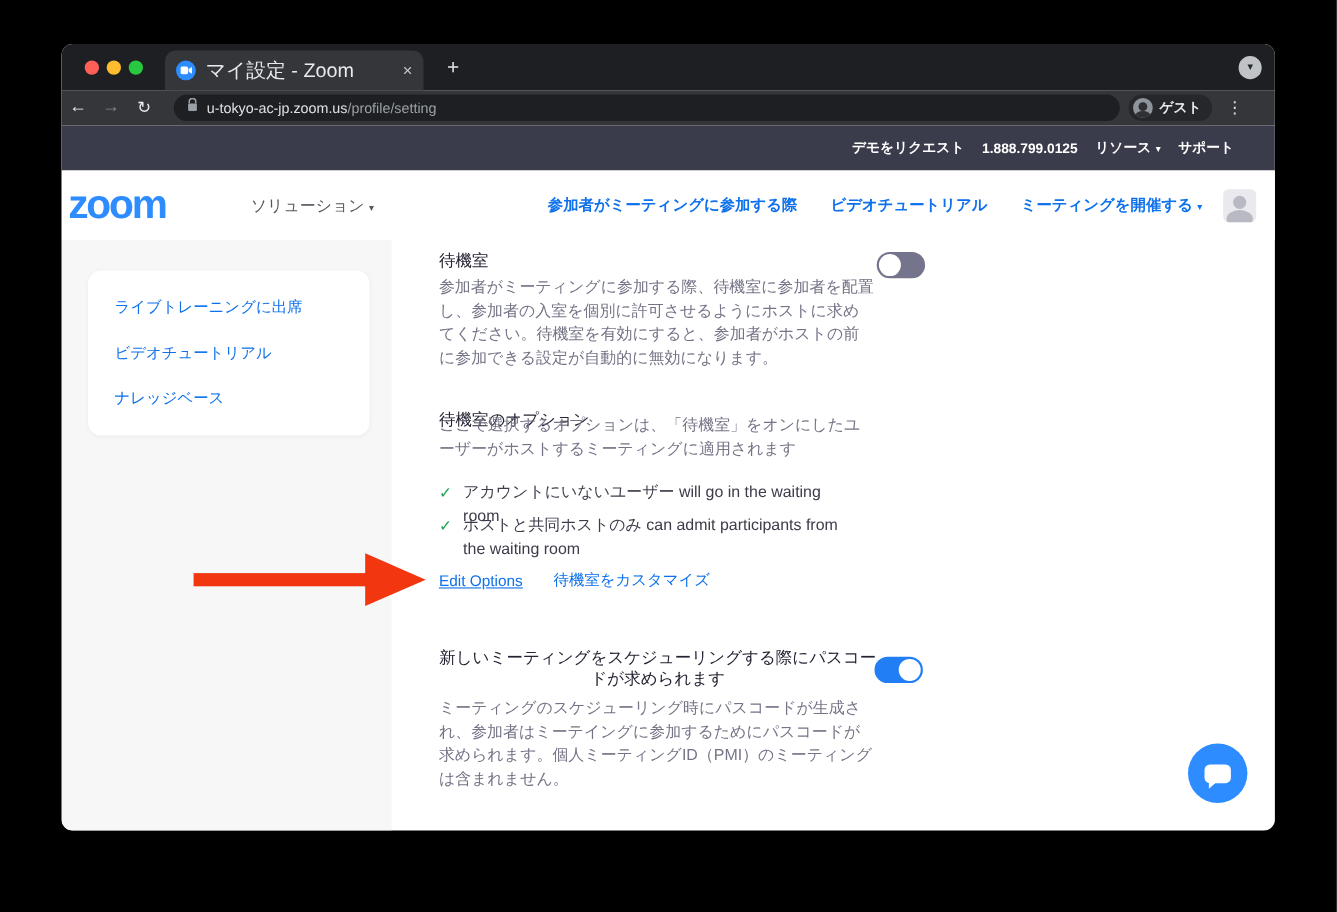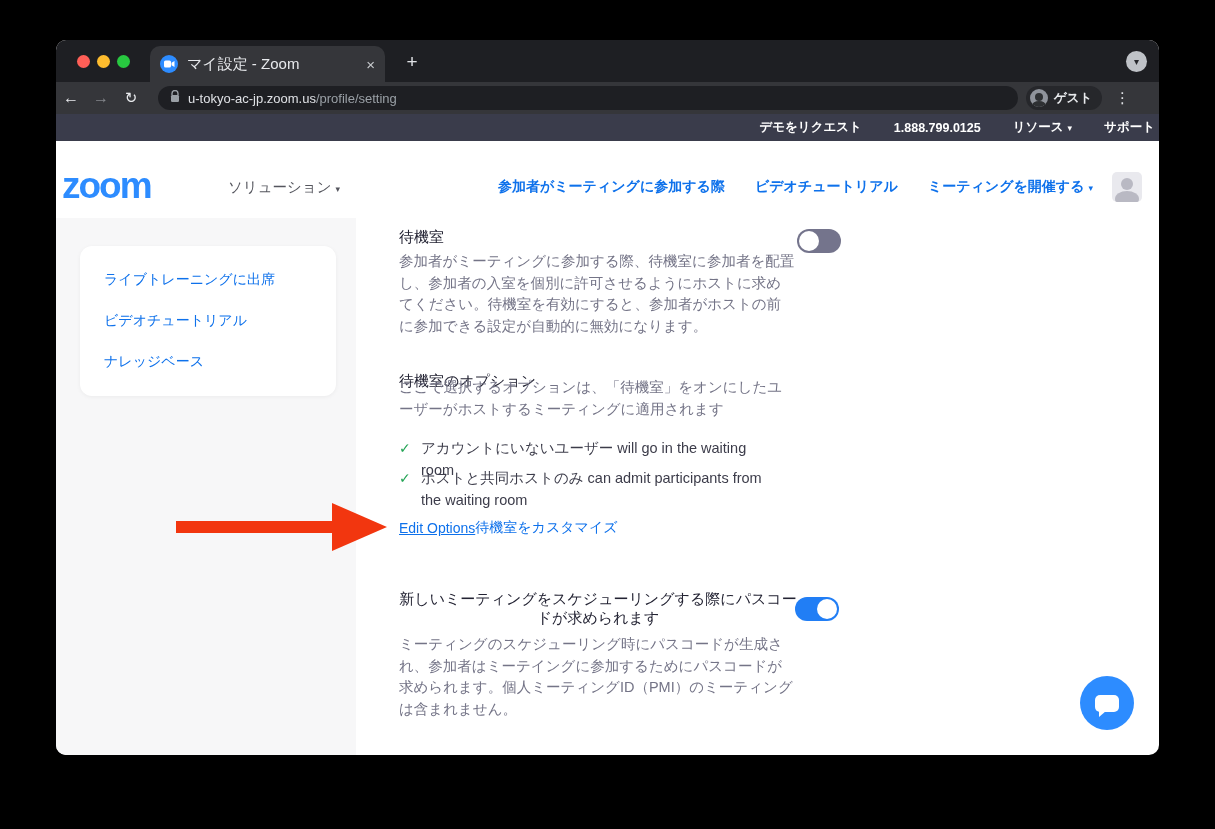--- a/index.html
+++ b/index.html
@@ -11,21 +11,21 @@
   
   .tabstrip{position:absolute;left:0;top:0;width:100%;height:42px;background:#1e1f23;}
   .tl{position:absolute;top:15px;width:13px;height:13px;border-radius:50%;}
   .tl.red{left:21px;background:#ff5f57;}
   .tl.yellow{left:41px;background:#febc2e;}
   .tl.green{left:61px;background:#28c840;}
   .tab{position:absolute;left:94px;top:6px;width:235px;height:36px;background:#35363a;
        border-radius:10px 10px 0 0;display:flex;align-items:center;padding:0 10px;}
   .favicon{width:18px;height:18px;border-radius:50%;background:#2d8cff;display:flex;
            align-items:center;justify-content:center;flex:none;margin-right:9px;}
-  .tab-title{color:#e8eaed;font-size:15px;white-space:nowrap;overflow:hidden;flex:1;}
+  .tab-title{color:#e8eaed;font-size:18px;white-space:nowrap;overflow:hidden;flex:1;}
   .tab-close{color:#c7cacd;font-size:15px;margin-left:8px;cursor:default;}
   .newtab{position:absolute;left:344px;top:10px;color:#dfe1e5;font-size:19px;line-height:24px;
           width:24px;text-align:center;}
   .tab-chevron{position:absolute;right:12px;top:11px;width:21px;height:21px;border-radius:50%;
           background:#bfc2c7;color:#26272b;font-size:10px;display:flex;align-items:center;justify-content:center;}
 
   
   .toolbar{position:absolute;left:0;top:42px;width:100%;height:32px;background:#35363a;
            display:flex;align-items:center;}
   .navbtn{width:30px;text-align:center;font-size:16px;color:#e8eaed;flex:none;}
@@ -38,22 +38,22 @@
   .guestpill{margin-left:8px;height:24px;background:#26272b;border-radius:12px;display:flex;
              align-items:center;padding:0 10px 0 4px;font-weight:bold;}
   .guestpill .glabel{color:#e8eaed;font-size:12.5px;margin-left:6px;}
   .avatar-circ{width:18px;height:18px;border-radius:50%;overflow:hidden;background:#8f939b;
                position:relative;flex:none;}
   .avatar-circ .head{position:absolute;left:5px;top:3.5px;width:8px;height:8px;border-radius:50%;background:#2e3033;}
   .avatar-circ .body{position:absolute;left:2px;top:12px;width:14px;height:9px;border-radius:50%;background:#2e3033;}
   .menu-dots{margin-left:10px;color:#dfe1e5;font-size:15px;letter-spacing:0;width:20px;text-align:center;}
 
   
-  .topnav{position:absolute;left:0;top:74px;width:100%;height:27px;background:#3a3c4b;
-          display:flex;align-items:center;justify-content:flex-end;gap:32px;padding-right:4px;}
+  .topnav{position:absolute;left:0;top:74px;width:100%;height:41px;background:#3a3c4b;
+          display:flex;align-items:center;justify-content:flex-end;gap:16px;padding-right:37px;}
   .topnav .item{color:#fff;font-size:12.5px;font-weight:600;white-space:nowrap;}
   .caret{font-size:9px;margin-left:4px;}
 
   
   .siteheader{position:absolute;left:0;top:115px;width:100%;height:63px;background:#fff;}
   .logo{position:absolute;left:6px;top:9px;font-size:37px;font-weight:800;color:#2d8cff;
         letter-spacing:-2px;line-height:44px;}
   .solutions{position:absolute;left:172px;top:23px;font-size:14.5px;color:#55565e;font-weight:500;}
   .hdr-links{position:absolute;right:66px;top:0;height:63px;display:flex;align-items:center;gap:30px;}
   .hdr-link{color:#0e71eb;font-size:14px;font-weight:700;white-space:nowrap;}
@@ -73,21 +73,21 @@
   .toggle{position:absolute;width:44px;height:24px;border-radius:12px;}
   .toggle .knob{position:absolute;top:2px;width:20px;height:20px;border-radius:50%;background:#fff;}
   .toggle.off{background:#74748c;}
   .toggle.off .knob{left:2px;}
   .toggle.on{background:#217ef5;}
   .toggle.on .knob{right:2px;}
 
   .checkitem{position:absolute;width:382px;font-size:14.5px;color:#3c3c4a;line-height:22px;padding-left:22px;}
   .checkmark{position:absolute;left:0;top:0;color:#23a455;font-size:14px;}
 
-  .linkrow{position:absolute;display:flex;gap:0;align-items:center;}
+  .linkrow{position:absolute;display:flex;gap:28px;align-items:center;}
   .edit-link{color:#0e71eb;font-size:14px;text-decoration:underline;}
   .custom-link{color:#0e71eb;font-size:14px;}
 
   
   .arrow-shaft{position:absolute;left:120px;top:481px;width:158px;height:12px;background:#f2360f;}
   .arrow-head{position:absolute;left:276px;top:463px;width:0;height:0;
               border-top:24px solid transparent;border-bottom:24px solid transparent;
               border-left:55px solid #f2360f;}
 
   

